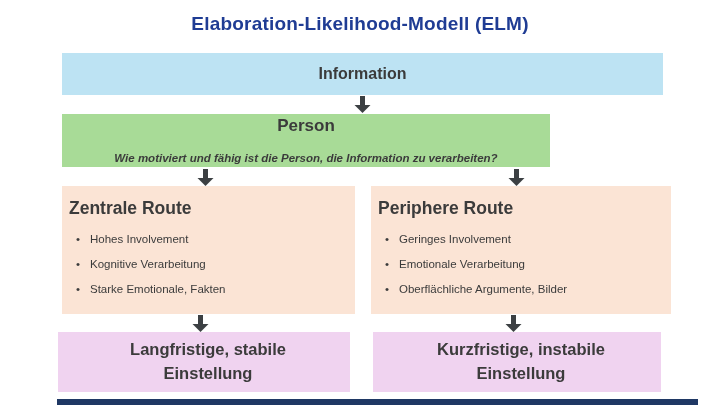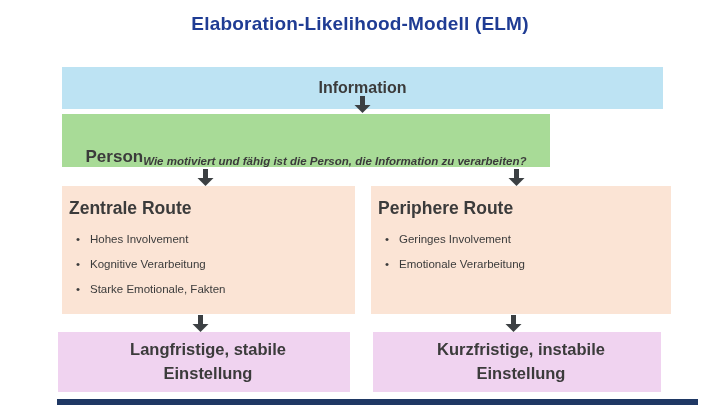--- a/index.html
+++ b/index.html
@@ -17,29 +17,29 @@
     top: 13px; left: 0; width: 100%;
     text-align: center;
     font-size: 19px;
     font-weight: bold;
     letter-spacing: 0.2px;
     color: var(--title, #1f3c94);
   }
   .box { position: absolute; box-sizing: border-box; }
 
   .info-box {
-    left: 62px; top: 67px; width: 601px; height: 42px;
+    left: 62px; top: 53px; width: 601px; height: 42px;
     background: var(--info_bg, #bde3f3);
     display: flex; align-items: center; justify-content: center;
     font-size: 16px; font-weight: bold;
   }
   .person-box {
     left: 62px; top: 114px; width: 488px; height: 53px;
     background: var(--person_bg, #a8db97);
-    display: flex; flex-direction: row; align-items: flex-end; justify-content: center;
+    display: flex; flex-direction: column; align-items: center; justify-content: center;
   }
   .person-title { font-size: 17px; font-weight: bold; line-height: 1.1; }
   .person-subtitle { font-size: 11.5px; font-style: italic; font-weight: bold; margin-top: 16px; }
 
   .route-box {
     top: 186px; width: 293px; height: 128px;
     background: var(--route_bg, #fbe4d5);
     padding: 12px 20px 0 6px;
   }
   .route-left  { left: 62px; }
@@ -133,20 +133,21 @@
       <li>Kognitive Verarbeitung</li>
       <li>Starke Emotionale, Fakten</li>
     </ul>
   </div>
 
   <div class="box route-box route-right">
     <div class="route-title">Periphere Route</div>
     <ul class="route-list">
       <li>Geringes Involvement</li>
       <li>Emotionale Verarbeitung</li>
+      <li>Oberflächliche Argumente, Bilder</li>
     </ul>
   </div>
 
   <div class="arrow arrow-o-left">
     <svg width="17" height="17" viewBox="0 0 17 17" aria-hidden="true">
       <rect x="6" y="0" width="5" height="9.5" fill="currentColor"></rect>
       <polygon points="0.5,9 16.5,9 8.5,17" fill="currentColor"></polygon>
     </svg>
   </div>
   <div class="arrow arrow-o-right">

